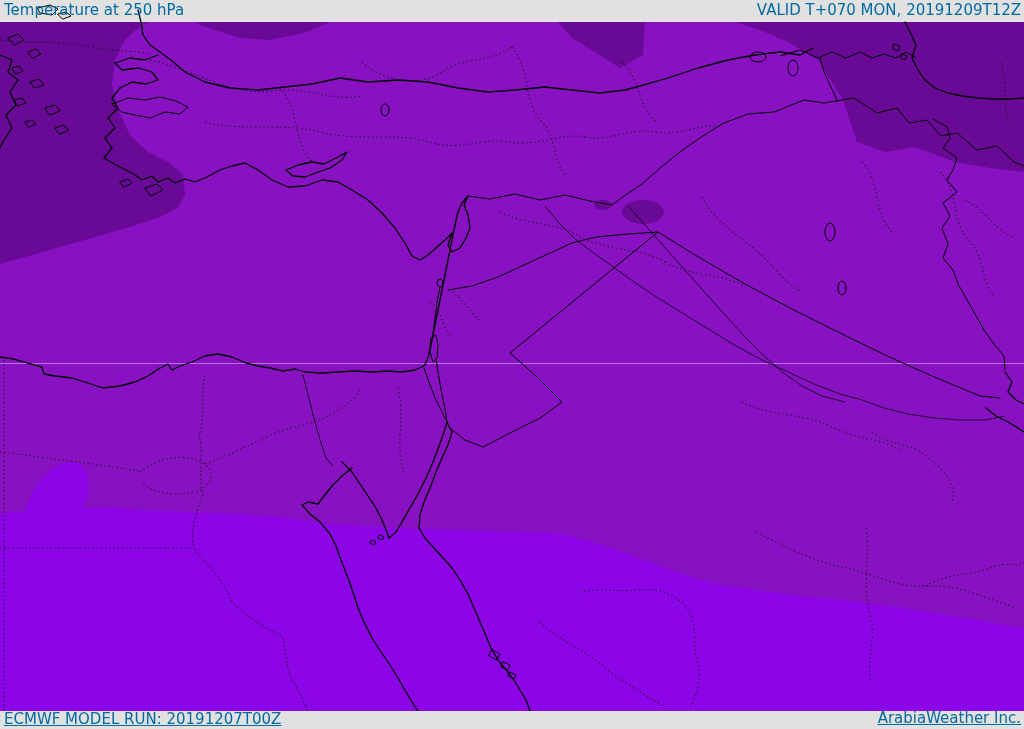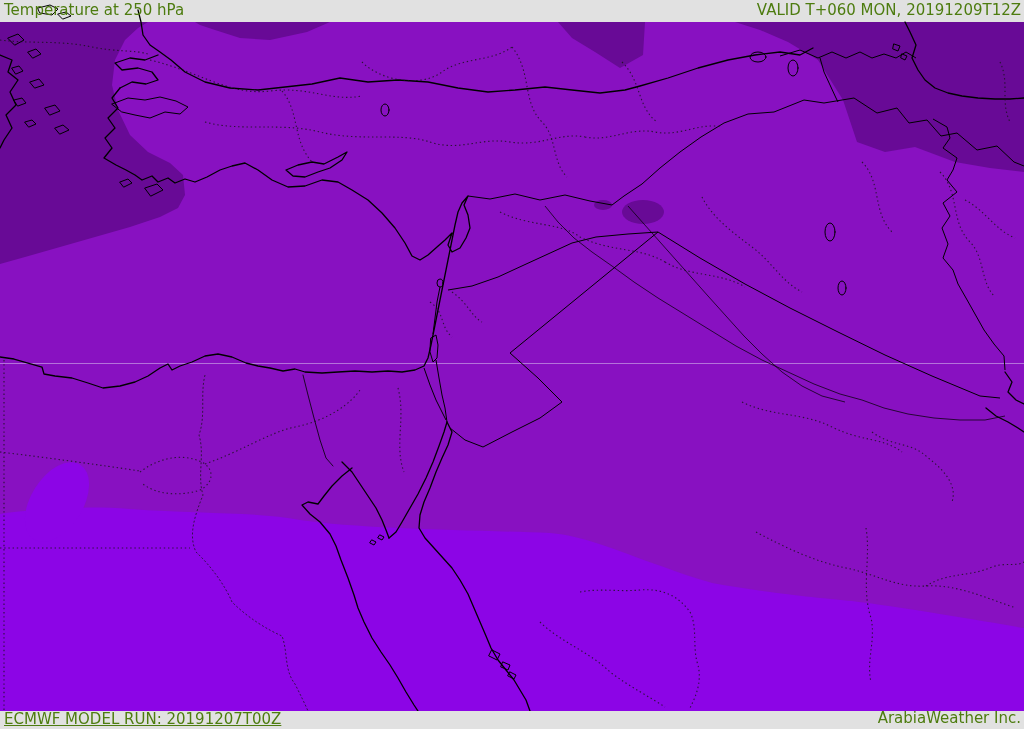--- a/index.html
+++ b/index.html
@@ -1,21 +1,21 @@
 <!DOCTYPE html>
 <html><head>
 <meta charset="utf-8">
 <style>
   html,body{margin:0;padding:0;background:#e2e2e2;width:1024px;height:729px;overflow:hidden;}
   body{font-family:"DejaVu Sans","Liberation Sans",sans-serif;}
-  .bar-text{position:absolute;font-size:15px;color:#4d7c0f;white-space:nowrap;z-index:6;}
+  .bar-text{position:absolute;font-size:15px;color:#0369a1;white-space:nowrap;z-index:6;}
   .tl{left:4px;top:1px;}
   .tr{right:3px;top:1px;}
   .bl{left:4px;top:710px;text-decoration:underline;}
-  .br{right:3px;top:709px;font-size:15px;}
+  .br{right:3px;top:709px;font-size:15px;text-decoration:underline;}
   #map-wrap{position:absolute;left:0;top:0;width:1024px;height:729px;z-index:1;}
   svg{display:block;}
 </style>
 </head>
 <body>
 
 <div id="map-wrap">
 <svg width="1024" height="729" viewBox="0 0 1024 729" xmlns="http://www.w3.org/2000/svg">
   <defs>
     <clipPath id="clipMap">
@@ -138,15 +138,15 @@
     <path d="M205,464 C240,452 270,432 295,427 C330,420 352,402 360,390"></path>
     <path d="M398,388 C406,418 394,446 404,472"></path>
     <path stroke-dasharray="2 2" stroke-width="0.9" d="M205,375 C200,395 206,415 199,435 C205,455 197,475 203,495 C195,515 188,535 196,552 C210,565 225,585 232,602 C248,618 268,630 282,636 C288,652 284,670 295,684 C300,694 305,704 308,711"></path>
   </g>
 
   <rect x="0" y="711" width="1024" height="18" fill="#e1e1e1"></rect>
 </svg>
 </div>
 
 <div class="bar-text tl">Temperature at 250 hPa</div>
-<div class="bar-text tr">VALID T+060 MON, 20191209T12Z</div>
+<div class="bar-text tr">VALID T+070 MON, 20191209T12Z</div>
 <div class="bar-text bl">ECMWF MODEL RUN: 20191207T00Z</div>
 <div class="bar-text br">ArabiaWeather Inc.</div>
 
 </body></html>

